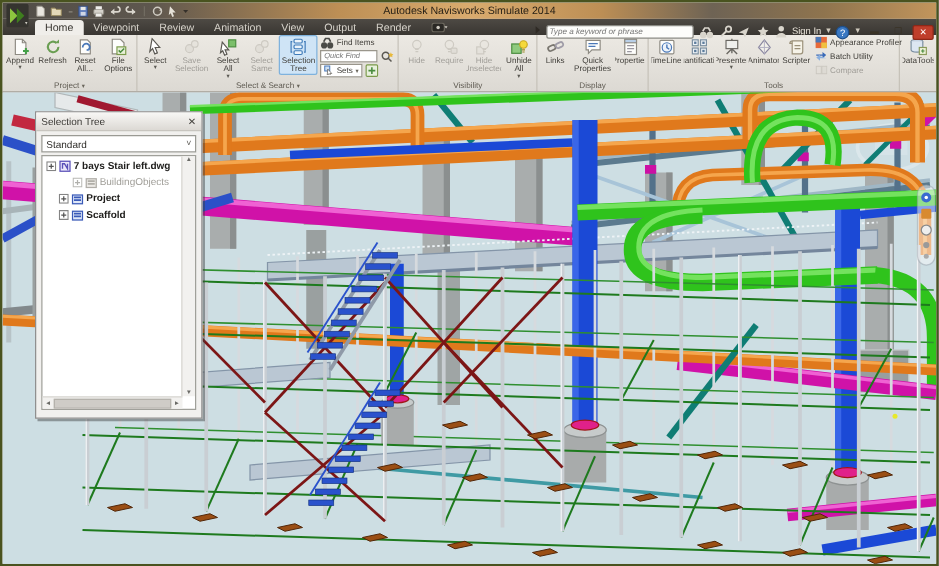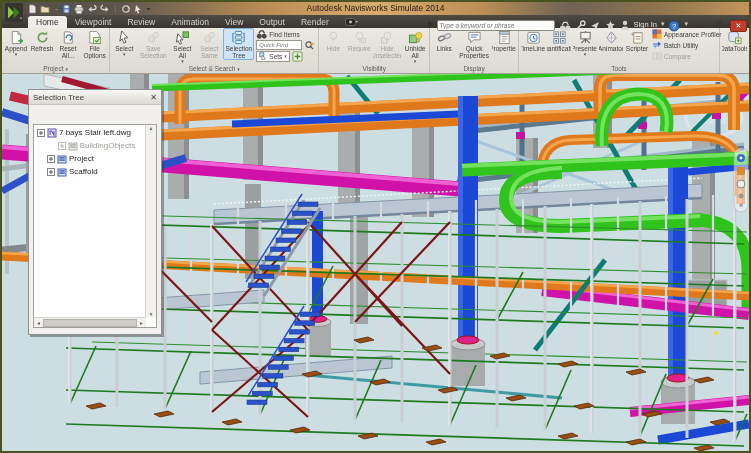--- a/index.html
+++ b/index.html
@@ -44,21 +44,21 @@
   .viewport svg.scene{position:absolute;left:0;top:0;}
   
   .panel{position:absolute;left:26px;top:15px;width:134px;height:246px;background:#f1f0ee;border:1px solid #8f8f8f;box-shadow:2px 2px 0 rgba(60,60,60,.45);z-index:10;box-sizing:border-box;}
   .ptitle{height:14px;display:flex;align-items:center;justify-content:space-between;padding:0 4px;background:linear-gradient(#f8f7f5,#dcd9d4);border-bottom:1px solid #c8c5bf;font-size:8px;color:#3c3a36;}
   .pclose{font-size:8px;color:#44423e;}
   .pselect{margin:3px 4px 2px;height:12px;background:#fff;border:1px solid #9a9a94;display:flex;align-items:center;justify-content:space-between;padding:0 3px;font-size:8px;color:#2e2c28;}
   .pselect .dd{font-size:7px;color:#55534e;}
   .ptree{position:absolute;top:34px;left:4px;right:4px;bottom:6px;background:#fff;border:1px solid #a0a09a;overflow:hidden;}
   .trows{position:absolute;top:1px;left:0;right:10px;}
   .trow{display:flex;align-items:center;height:13px;padding-left:3px;gap:2px;font-size:8px;color:#1f1e1c;white-space:nowrap;overflow:hidden;}
-  .trow.b{font-weight:normal;}
+  .trow.b{font-weight:bold;}
   .trow.dis{color:#a09e98;justify-content:center;}
   .trow.ind{padding-left:13px;}
   .vsb{position:absolute;top:0;right:0;bottom:10px;width:10px;background:#f2f1ef;border-left:1px solid #d8d6d2;display:flex;flex-direction:column;justify-content:space-between;align-items:center;font-size:5px;color:#6a6a66;}
   .hsb{position:absolute;bottom:0;left:0;right:10px;height:10px;background:#f2f1ef;border-top:1px solid #d8d6d2;display:flex;align-items:center;justify-content:space-between;font-size:5px;color:#6a6a66;padding:0 2px;box-sizing:border-box;}
   .hthumb{height:6px;flex:1;margin:0 2px;background:#cfccc7;border:1px solid #b5b2ac;}
 </style>
 </head>
 <body>
 
 <div class="frame">
@@ -789,20 +789,24 @@
         <circle cx="739" cy="131" r="2" fill="#aaa"></circle>
         <circle cx="714" cy="259" r="2" fill="#e8e82a"></circle>
       </g>
     </svg>
 
     <div class="panel">
       <div class="ptitle">
         <span>Selection Tree</span>
         <span class="pclose">✕</span>
       </div>
+      <div class="pselect">
+        <span>Standard</span>
+        <span class="dd">˅</span>
+      </div>
       <div class="ptree">
         <div class="trows">
           <div class="trow b">
             <svg width="8" height="8" viewBox="0 0 8 8">
                 <rect x="0.5" y="0.5" width="7" height="7" fill="#fff" stroke="#848484"></rect>
                 <path d="M2 4h4M4 2v4" stroke="#555"></path>
               </svg>
             <svg width="10" height="10" viewBox="0 0 10 10">
                 <rect x="1" y="1" width="8" height="8" fill="#ece8fa" stroke="#5a50b8"></rect>
                 <path d="M3 7V3h1.6L7 7V3" stroke="#5a50b8" fill="none" stroke-width="1.1"></path>

